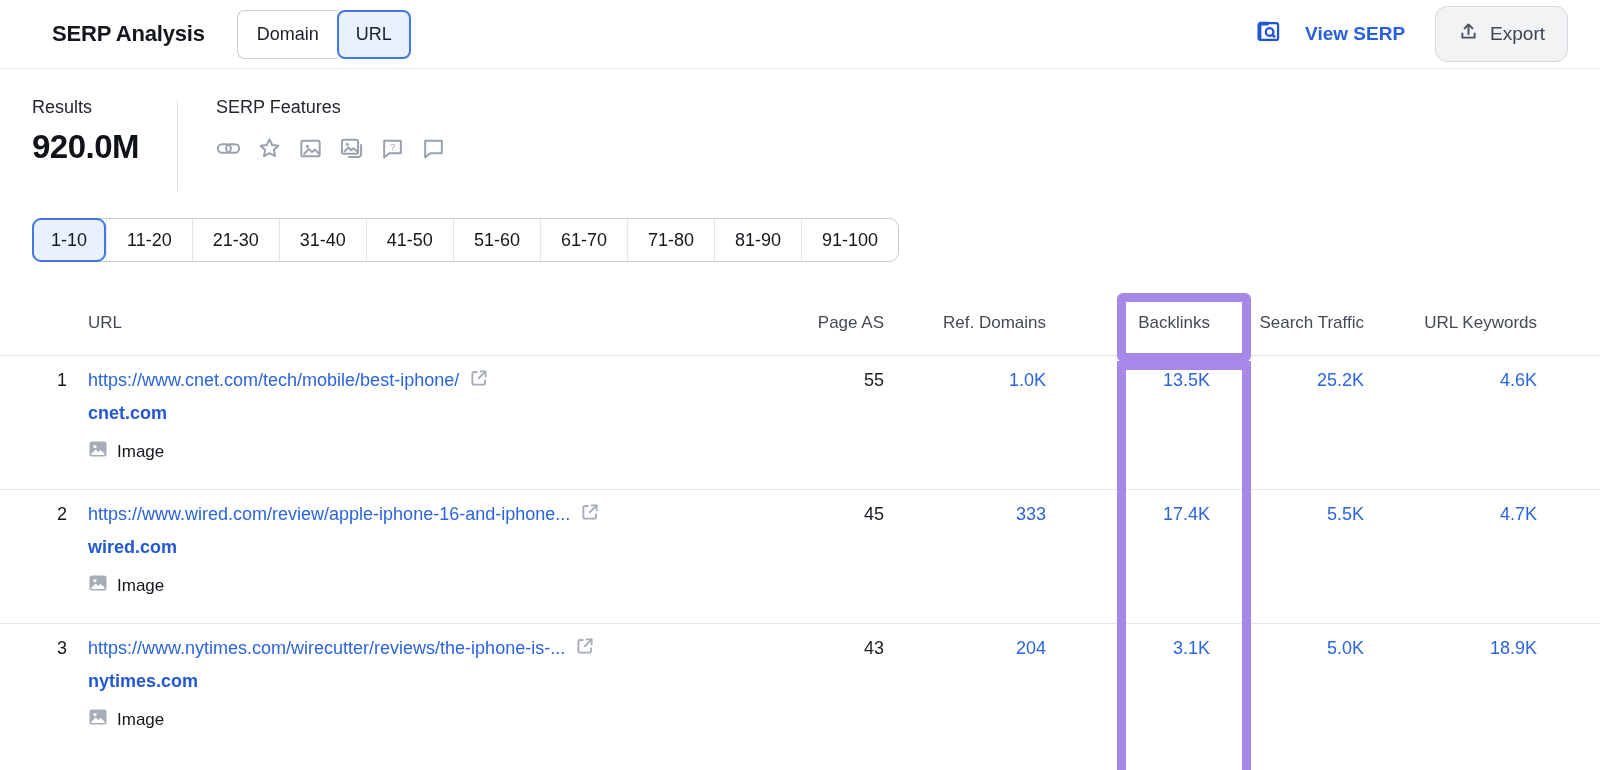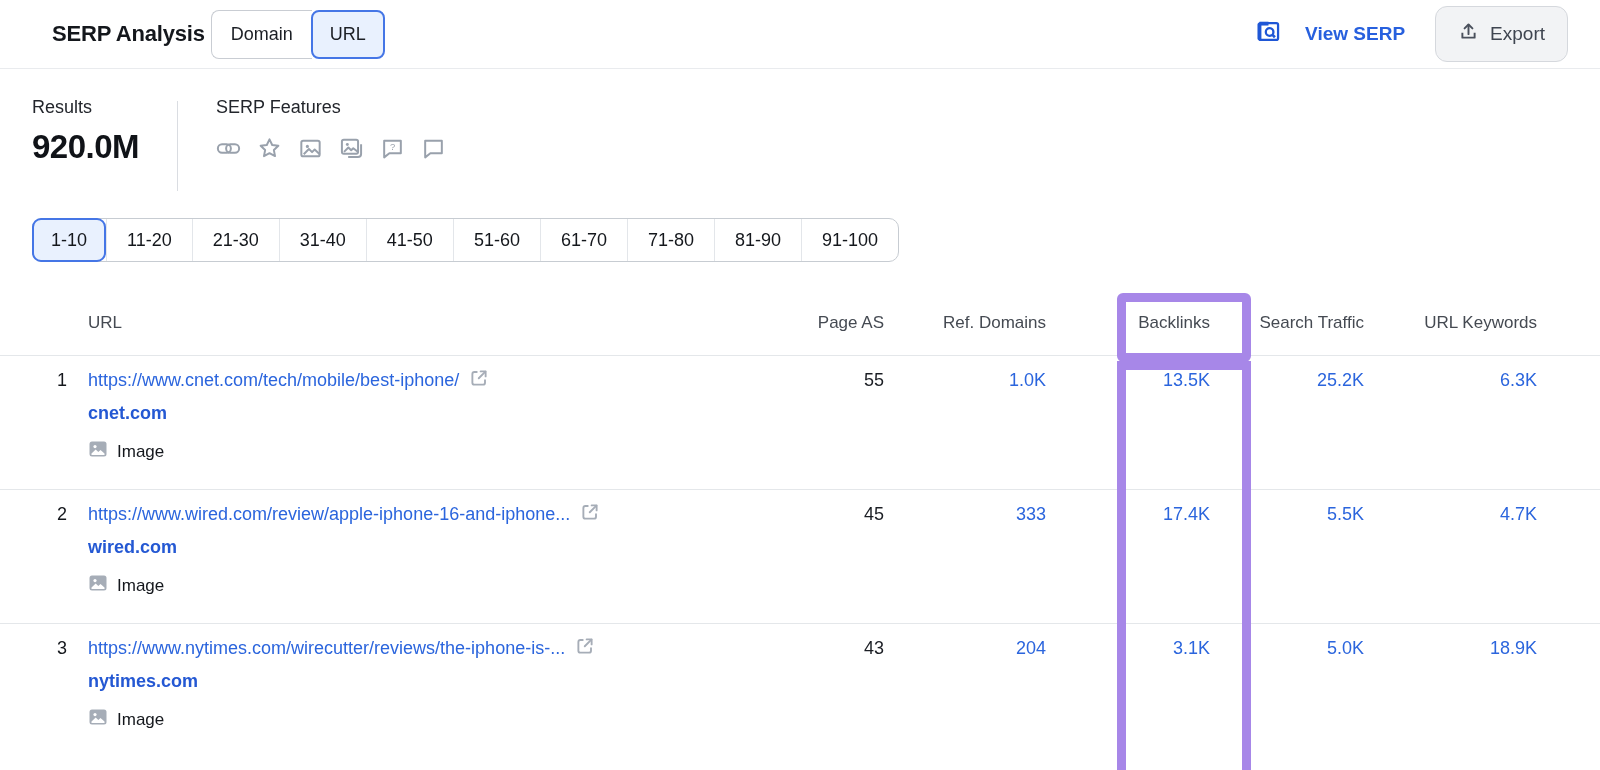--- a/index.html
+++ b/index.html
@@ -4,21 +4,21 @@
 <style>
   * { margin:0; padding:0; box-sizing:border-box; }
   html,body { width:1600px; height:770px; background:#fff; overflow:hidden;
     font-family:"Liberation Sans", sans-serif; color:#181b21; }
   .page { position:relative; width:1600px; height:770px; }
 
   
   .topbar { height:69px; display:flex; align-items:center; padding:0 32px;
     border-bottom:1px solid #e9ebee; }
   .page-title { font-size:22px; font-weight:700; color:#14171c; letter-spacing:-0.2px;margin-left:20px; }
-  .toggle-group { display:flex; margin-left:6px; align-items:stretch; height:49px; }
+  .toggle-group { display:flex; margin-left:32px; align-items:stretch; height:49px; }
   .toggle-btn { display:flex; align-items:center; padding:0 19px; font-size:18px;
     color:#1c1f25; background:#fff; border:1px solid #c9cdd3; border-radius:8px 0 0 8px;
     border-right:none; cursor:pointer; }
   .toggle-btn.selected { background:#e9f1fe; border:2px solid #4576e6; border-radius:8px;
     margin-left:-1px; z-index:2; padding:0 17px; }
   .topbar-right { margin-left:auto; display:flex; align-items:center; }
   .view-serp { display:flex; align-items:center; gap:23px; color:#2760de; font-size:19px;
     font-weight:600; cursor:pointer; }
   .export-btn { margin-left:30px; display:flex; align-items:center; gap:11px; height:56px;
     padding:0 22px; background:#f2f3f5; border:1px solid #d5d8dd; border-radius:12px;
@@ -208,21 +208,21 @@
             <path d="M3.5 14.5l4.2-4 2.6 2.4 2.2-2 4 3.6v1.5h-13z" fill="#fff"></path>
           </svg>
         </span>
         <span>Image</span>
       </div>
     </div>
     <div class="num-cell num-dark">55</div>
     <div class="num-cell num-link">1.0K</div>
     <div class="num-cell num-link">13.5K</div>
     <div class="num-cell num-link">25.2K</div>
-    <div class="num-cell num-link">6.3K</div>
+    <div class="num-cell num-link">4.6K</div>
   </div>
 
   <div class="t-row t-body-row">
     <div class="pos-cell">2</div>
     <div class="url-cell">
       <div class="url-line">
         <a class="url-link">https://www.wired.com/review/apple-iphone-16-and-iphone...</a>
         <span class="icon">
           <svg width="20" height="20" viewBox="0 0 16 16" fill="none" stroke="#a6adb7" stroke-width="1.5" stroke-linecap="round" stroke-linejoin="round">
             <path d="M6.2 3.2H4.3c-.9 0-1.6.7-1.6 1.6v6.9c0 .9.7 1.6 1.6 1.6h6.9c.9 0 1.6-.7 1.6-1.6V9.8"></path>

